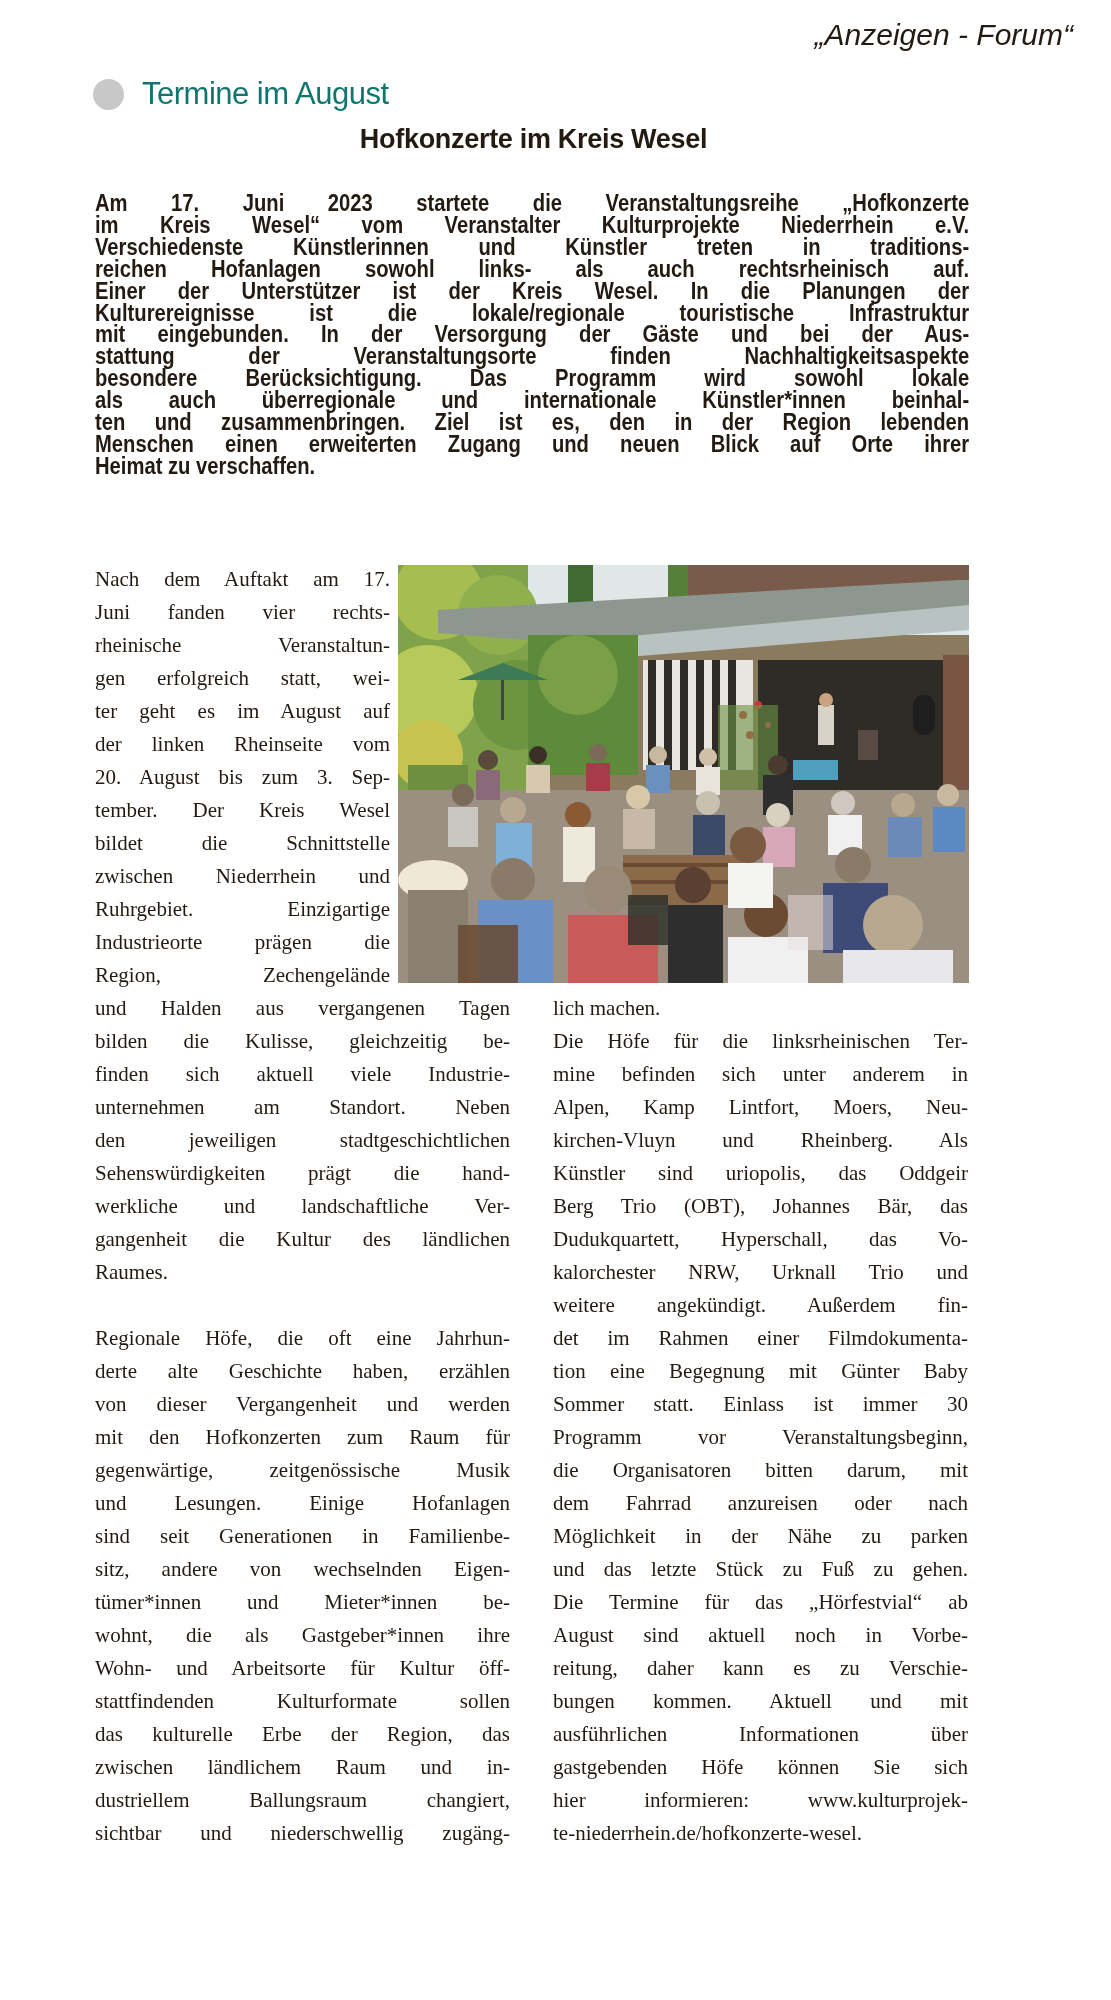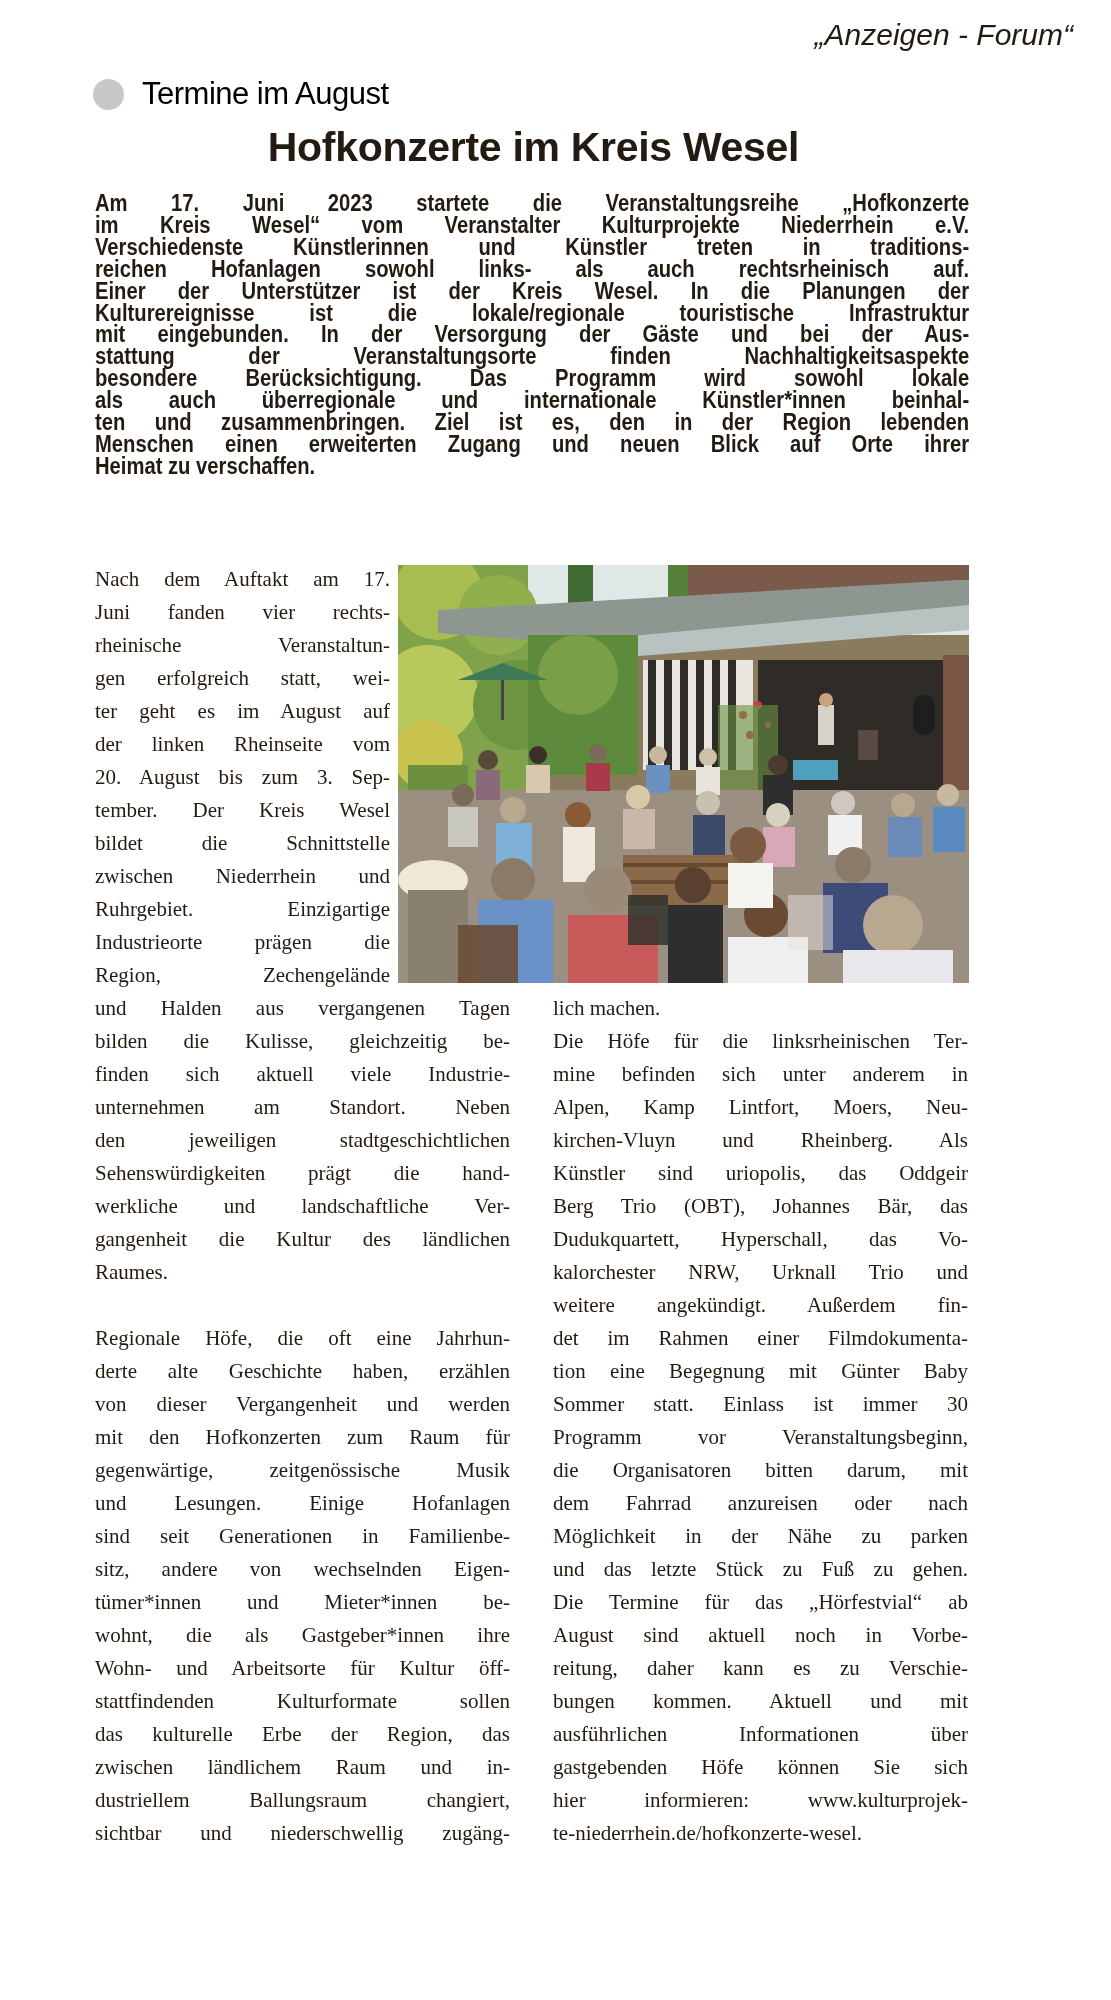--- a/index.html
+++ b/index.html
@@ -10,25 +10,25 @@
     font-size: 30px; color: #231a12; letter-spacing: 0px;
   }
   .kicker {
     position: absolute; left: 93px; top: 76px; height: 36px;
     display: flex; align-items: center;
   }
   .kicker .dot {
     width: 31px; height: 31px; border-radius: 50%; background: #c8c8c8; margin-right: 18px;
   }
   .kicker .label {
-    font-family: "Liberation Sans", sans-serif; font-size: 31px; color: #000000; letter-spacing: -0.5px;
+    font-family: "Liberation Sans", sans-serif; font-size: 31px; color: #0f766e; letter-spacing: -0.5px;
   }
   .headline {
     position: absolute; left: 0; width: 1067px; top: 124px; text-align: center;
-    font-family: "Liberation Sans", sans-serif; font-weight: bold; font-size: 41px;
+    font-family: "Liberation Sans", sans-serif; font-weight: bold; font-size: 27px;
     color: #231a12; letter-spacing: -0.3px;
   }
   .lead {
     position: absolute; left: 95px; top: 193px; width: 874px;
     font-family: Liberation Sans, sans-serif; font-weight: bold; font-size: 23.5px;
     line-height: 21.9px; color: #231a12;
   }
   .lead .ln, .col .ln { display: block; text-align: justify; text-align-last: justify; white-space: nowrap; overflow: visible; }
   .lead .ln.last, .col .ln.last { text-align-last: left; }
   .lead .ln { transform: scaleX(0.86); transform-origin: left center; width: 116.3%; }

